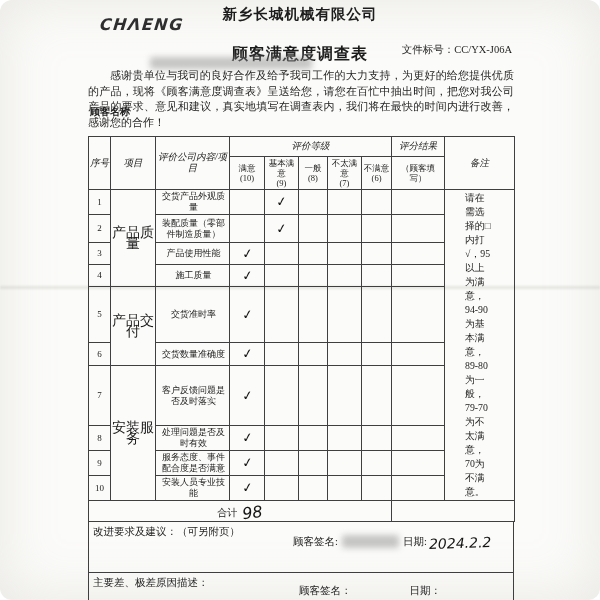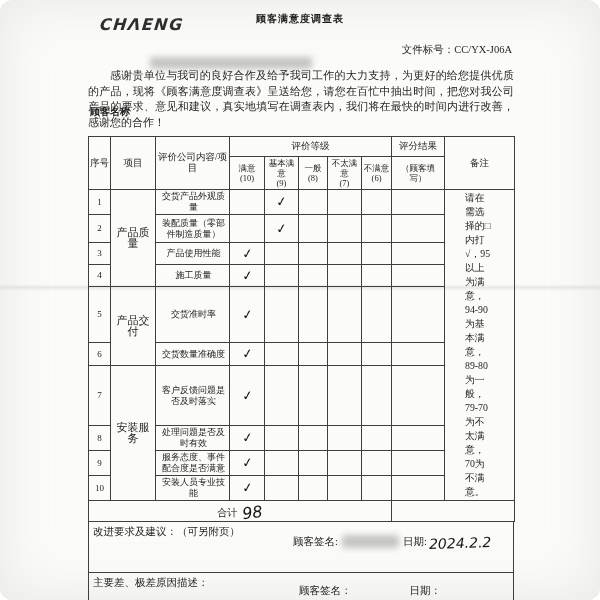--- a/index.html
+++ b/index.html
@@ -5,35 +5,35 @@
   html,body{margin:0;padding:0;background:#ffffff;}
   body{width:600px;height:600px;font-family:"Liberation Serif","DejaVu Serif",serif;}
   .page{position:relative;width:600px;height:600px;background:#fbfbf9;border-radius:12px;
         box-shadow:inset 0 0 55px rgba(185,183,174,.28);overflow:hidden;color:#222;}
   
   .logo{position:absolute;left:100px;top:15px;font-family:"DejaVu Sans",sans-serif;
         font-weight:bold;font-style:italic;font-size:16px;letter-spacing:1.5px;color:#2e2e2e;
         transform:skewX(-6deg);}
   .title-block{position:absolute;left:0;right:0;top:5px;text-align:center;font-weight:bold;color:#1c1c1c;}
   .company{font-size:14.5px;letter-spacing:1px;}
-  .form-title{font-size:10px;margin-top:7px;letter-spacing:1px;}
+  .form-title{font-size:16px;margin-top:20px;letter-spacing:1px;}
   .doc-no{position:absolute;right:88px;top:43px;font-size:10.5px;color:#1f1f1f;}
   .cust-label{position:absolute;left:90px;top:57px;font-size:10px;font-weight:bold;margin-top:48px;}
   .redact{background:#8f8f8f;opacity:.5;filter:blur(3px);border-radius:2px;}
   .redact-name{position:absolute;left:150px;top:57px;width:162px;height:12px;}
   .intro{position:absolute;left:88px;top:68px;width:426px;font-size:11px;line-height:15.5px;
          text-align:justify;text-indent:2em;color:#1e1e1e;}
   
   .form-body{position:absolute;left:88px;top:136px;width:426px;}
   table{border-collapse:collapse;width:426px;table-layout:fixed;font-size:9px;color:#1c1c1c;}
   td{border:1px solid #3f3f3f;text-align:center;vertical-align:middle;padding:1px 1px;line-height:11px;overflow:hidden;}
-  .hdr{font-size:9.5px;}
+  .hdr{font-size:9.5px;font-style:italic;}
   .grade-h{font-size:8.5px;line-height:10px;}
   .c-content{text-align:center;padding-left:3px;font-size:9px;}
-  .c-group{font-size:11px;}
+  .c-group{font-size:14px;}
   .c-remark{vertical-align:middle;}
   .remark-note{font-size:9.8px;line-height:14px;text-align:left;padding:0 19px;}
   .chk{display:inline-block;font-family:"DejaVu Sans",sans-serif;font-size:13px;line-height:10px;
        color:#161616;transform:rotate(-8deg) translateY(1px);}
   .handwrite{font-family:"DejaVu Sans",sans-serif;font-style:italic;color:#141414;}
   .total-cell{font-size:10px;}
   .total-val{display:inline-block;font-size:16px;transform:rotate(-7deg) translateY(2px);margin-left:5px;}
   .box{position:relative;border:1px solid #3f3f3f;border-top:none;font-size:10.5px;background:transparent;}
   .box1{height:50px;}.box2{height:48px;}.box3{height:50px;}
   .box-title{position:absolute;left:4px;top:3px;}
@@ -52,20 +52,21 @@
   .rt{height:21px;}
 </style>
 </head>
 <body>
 
 <div class="page">
 
   <div class="logo">CHΛENG</div>
 
   <div class="title-block">
+    <div class="company">新乡长城机械有限公司</div>
     <div class="form-title">顾客满意度调查表</div>
   </div>
 
   <div class="doc-no"><span>文件标号：</span><span>CC/YX-J06A</span></div>
 
   <div class="cust-label">顾客名称</div>
   <div class="redact redact-name"></div>
 
   <div class="intro">感谢贵单位与我司的良好合作及给予我司工作的大力支持，为更好的给您提供优质的产品，现将《顾客满意度调查表》呈送给您，请您在百忙中抽出时间，把您对我公司产品的要求、意见和建议，真实地填写在调查表内，我们将在最快的时间内进行改善，感谢您的合作！</div>
 

